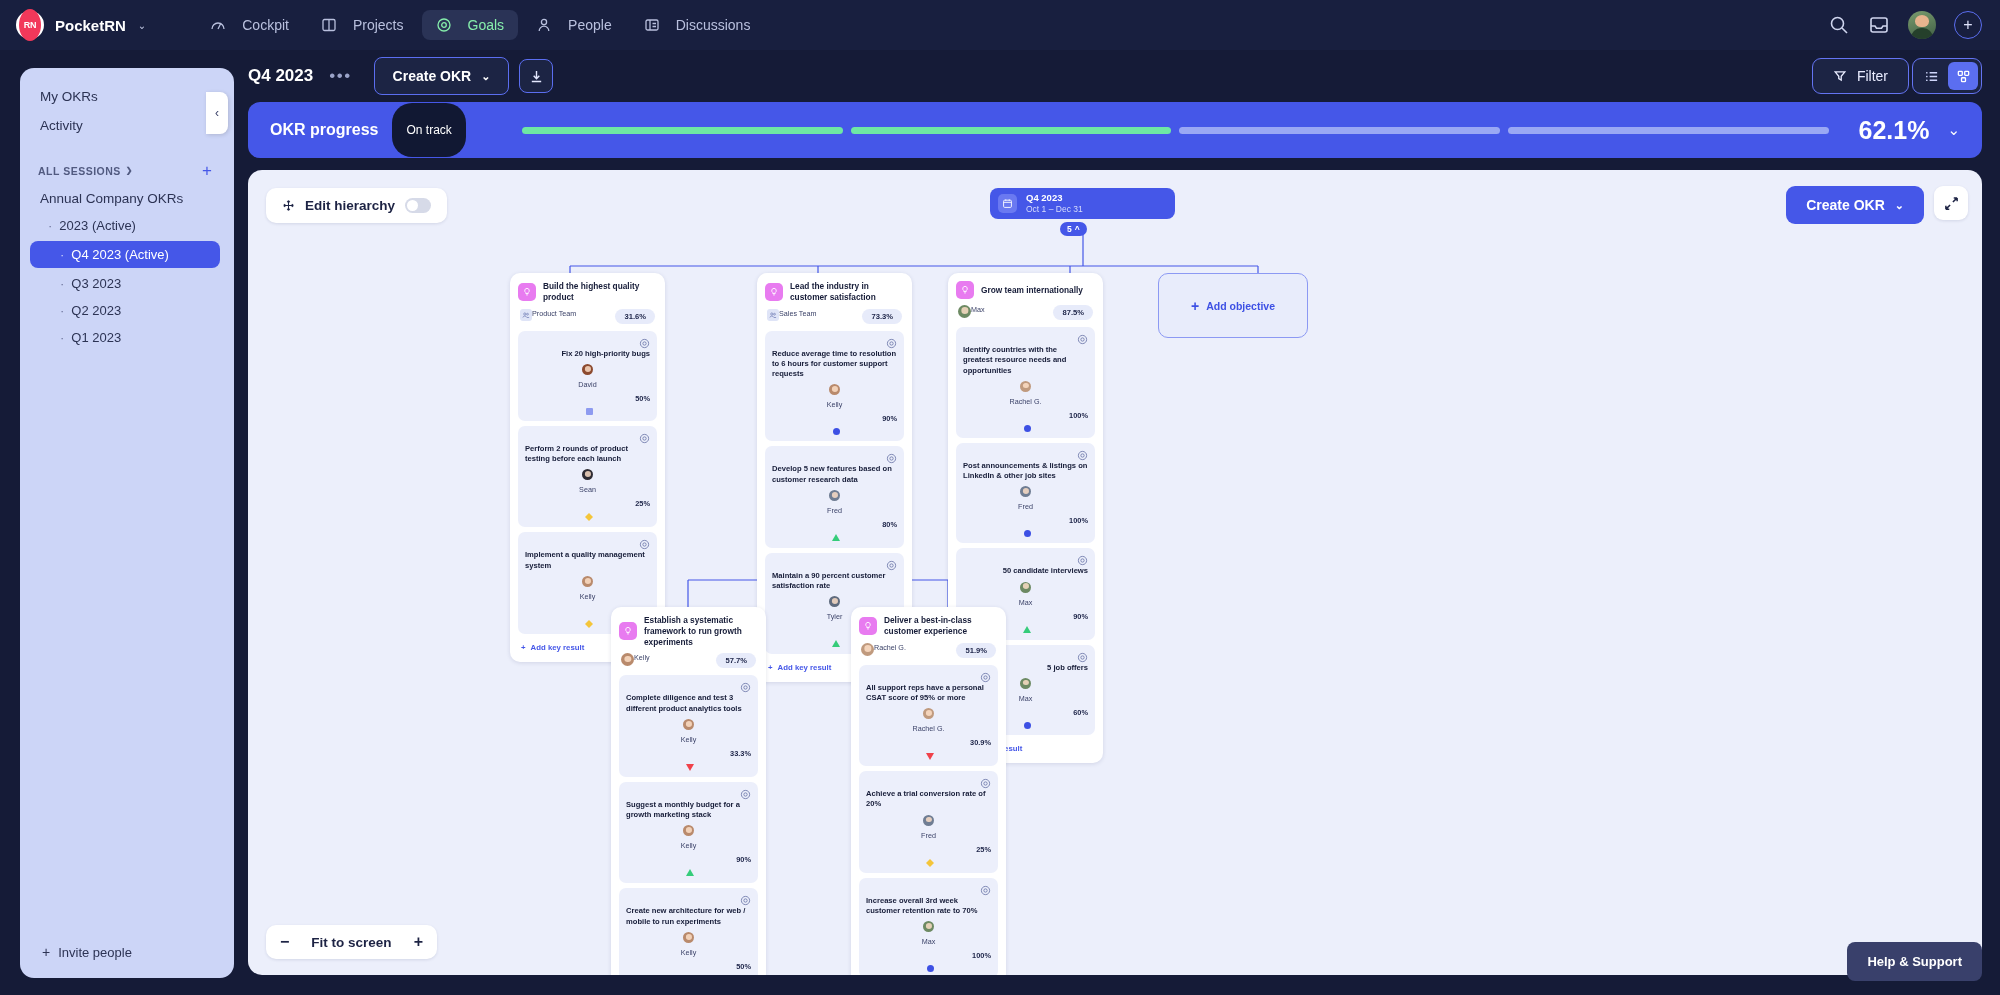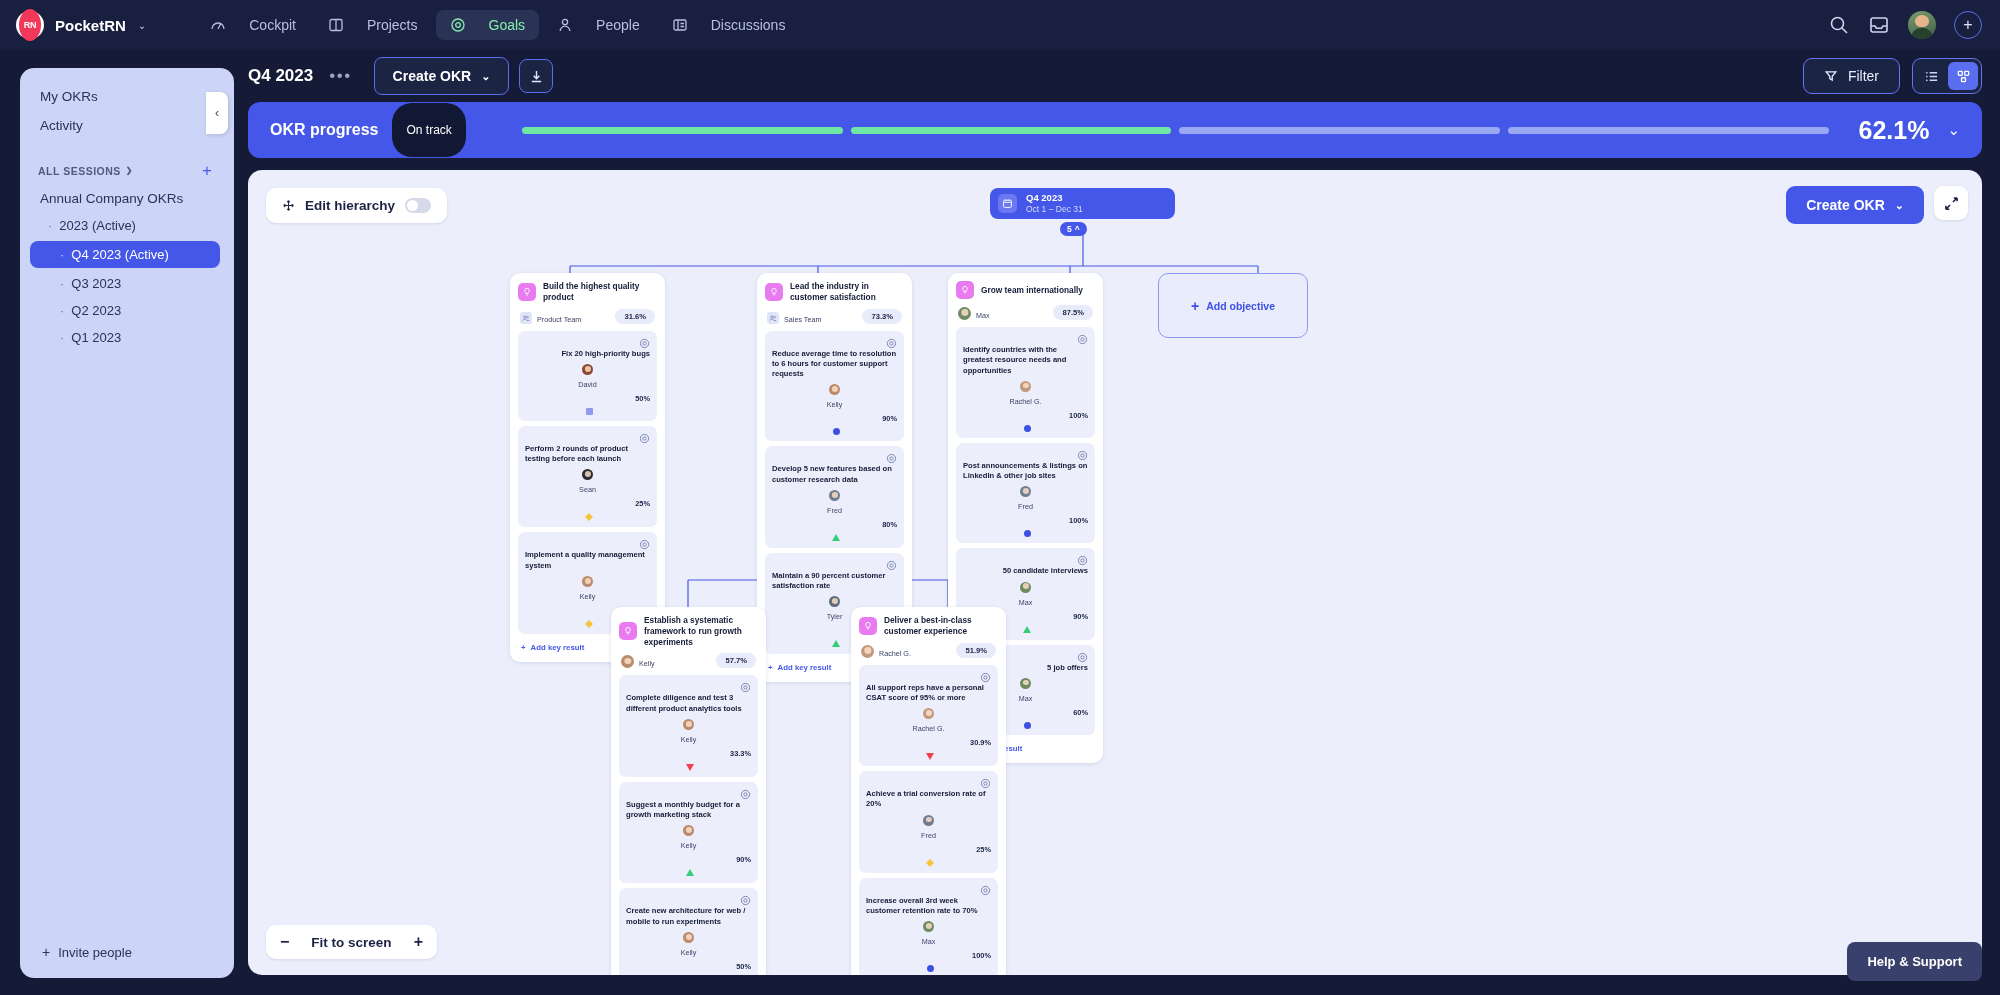--- a/index.html
+++ b/index.html
@@ -28,21 +28,21 @@
     background: #f2385a; color: #fff;
     font-size: 9px; font-weight: bold;
     display: flex; align-items: center; justify-content: center;
     letter-spacing: -0.3px;
   }
   .brand-name { color: #fff; font-size: 15px; font-weight: bold; }
   .brand-caret { color: #c2c8e4; font-size: 10px; margin-left: 1px; }
 
   .nav-items { display: flex; align-items: center; gap: 4px; margin-left: 50px; }
   .nav-item {
-    display: flex; align-items: center; gap: 23px;
+    display: flex; align-items: center; gap: 16px;
     padding: 7px 14px; border-radius: 8px;
     color: #b9c0de; font-size: 14px; cursor: pointer; text-align: right;
   }
   .nav-item.active { background: #2a3356; color: #86efac; }
   .nav-ico { width: 16px; height: 16px; display: block; }
 
   .topnav-right {
     margin-left: auto; margin-right: 18px;
     display: flex; align-items: center; gap: 18px;
   }
@@ -123,21 +123,21 @@
     margin-left: 22px; border:1.4px solid #5b6ef0; border-radius:8px;
     color:#fff; font-size:14px; font-weight:bold;
     padding: 10px 18px; display:flex; align-items:center; gap:10px; cursor:pointer;
     background: #1c2444;
   }
   .btn-square {
     margin-left:10px; width:34px; height:34px; border:1.4px solid #5b6ef0;
     border-radius:8px; color:#e4e8ff; display:flex; align-items:center;
     justify-content:center; cursor:pointer; background:#1c2444;
   }
-  .tb-right { margin-left:auto; display:flex; align-items:center; gap:12px;justify-content:center; }
+  .tb-right { margin-left:auto; display:flex; align-items:center; gap:3px;justify-content:center; }
   .btn-filter {
     border:1.4px solid #6474f2; border-radius:9px; color:#e9ecff; font-size:14px;
     padding: 9px 20px; display:flex; align-items:center; gap:10px; cursor:pointer;
     background:#1c2444;
   }
   .view-toggle {
     border:1.4px solid #6474f2; border-radius:9px; background:#1c2444;
     display:flex; align-items:center; padding:3px; gap:2px;
   }
   .view-opt {
@@ -229,21 +229,21 @@
     padding:8px; box-shadow:0 1px 4px rgba(30,40,90,.13);
   }
   .ocard-head { display:flex; align-items:center; gap:7px; }
   .obj-ico {
     width:18px; height:18px; border-radius:5px;
     background:#e87bf0; display:flex; align-items:center; justify-content:center;
     flex:0 0 18px;
   }
   .obj-title { font-size:8.3px; font-weight:bold; color:#161c38; line-height:1.3; }
   .ocard-owner {
-    display:flex; align-items:flex-end; gap:5px; margin:6px 2px 7px 2px;
+    display:flex; align-items:flex-start; margin:6px 2px 7px 2px;
   }
   .own-name { font-size:7.2px; color:#3b4268; }
   .pct-pill {
     margin-left:auto; background:#e7ebfa; border-radius:9px;
     font-size:7.6px; font-weight:bold; color:#1c2347; padding:3px 9px;
   }
   .kr {
     background:#eceffb; border-radius:7px; padding:6px 7px; margin-bottom:5px;
   }
   .kr-top { display:flex; align-items:flex-end;flex-direction:column; }

